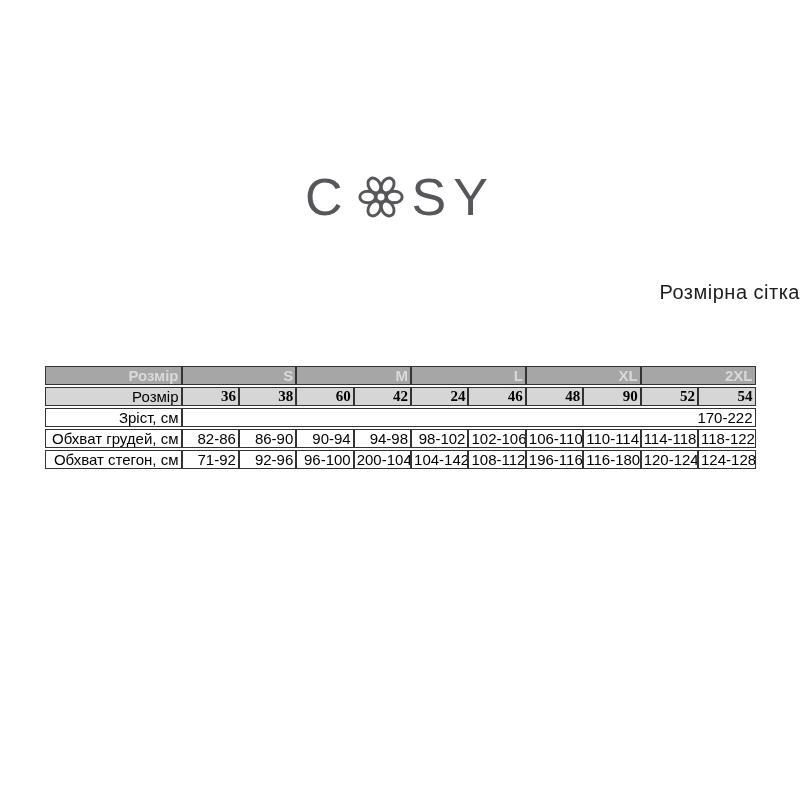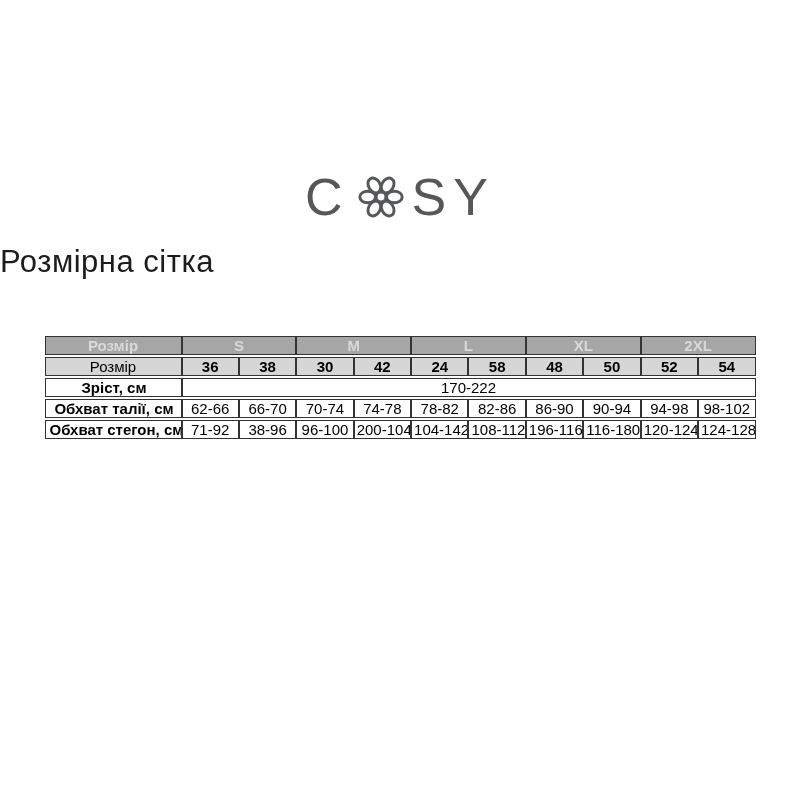--- a/index.html
+++ b/index.html
@@ -28,48 +28,48 @@
   }
   .logo-letter {
     font-size: 52px; line-height: 58px; font-weight: 400;
     letter-spacing: 7px; color: var(--logo_color);
   }
   .logo-letter.right { }
   .flower { display: block; margin: 0 2px; color: var(--logo_color); }
 
   
   .title {
-    margin-top: 20px; text-align: left;
-    font-size: 31px; line-height: 32px; font-weight: 400;
+    margin-top: 50px; text-align: right;
+    font-size: 20px; line-height: 32px; font-weight: 400;
     letter-spacing: 0.5px; color: var(--title_color);
   }
 
   
   table.size-table {
     width: 711px; margin: 56px auto 0 auto;
     border-collapse: separate; border-spacing: 0 2px;
     table-layout: fixed;
     font-size: 15px; color: var(--table_text);
   }
   .size-table th, .size-table td {
     border: 1px solid var(--border_color);
     height: 18px; line-height: 17px;
     padding: 0 2px;
-    text-align: center; vertical-align: middle;
+    text-align: right; vertical-align: middle;
     overflow: hidden; white-space: nowrap;
   }
   .size-table .group-hdr {
     background: var(--header_bg); color: var(--header_text);
     font-weight: bold; font-size: 15px;
   }
   .size-table .sub-row td { background: var(--subheader_bg); }
-  .size-table .sub-row .size-num { font-weight: bold; }
+  .size-table .sub-row .size-num { font-weight: bold; font-family: Liberation Serif, serif; }
   .size-table .sub-row .sub-label { font-weight: 400; }
   .size-table .row-label {
-    font-weight: bold; text-align: center; padding-left: 4px;
+    font-weight: normal; text-align: right; padding-left: 4px;
   }
 </style>
 </head>
 <body>
 
 <div class="page">
 
   <div class="logo">
     <span class="logo-letter">C</span>
     <svg class="flower" width="58" height="58" viewBox="0 0 100 100" aria-hidden="true">
@@ -111,50 +111,50 @@
         <th class="group-hdr" colspan="2">S</th>
         <th class="group-hdr" colspan="2">M</th>
         <th class="group-hdr" colspan="2">L</th>
         <th class="group-hdr" colspan="2">XL</th>
         <th class="group-hdr" colspan="2">2XL</th>
       </tr>
       <tr class="sub-row">
         <td class="sub-label">Розмір</td>
         <td class="size-num">36</td>
         <td class="size-num">38</td>
-        <td class="size-num">30</td>
+        <td class="size-num">60</td>
         <td class="size-num">42</td>
         <td class="size-num">24</td>
-        <td class="size-num">58</td>
+        <td class="size-num">46</td>
         <td class="size-num">48</td>
-        <td class="size-num">50</td>
+        <td class="size-num">90</td>
         <td class="size-num">52</td>
         <td class="size-num">54</td>
       </tr>
       <tr>
         <td class="row-label">Зріст, см</td>
         <td colspan="10">170-222</td>
       </tr>
       <tr>
-        <td class="row-label">Обхват талії, см</td>
-        <td>62-66</td>
-        <td>66-70</td>
-        <td>70-74</td>
-        <td>74-78</td>
-        <td>78-82</td>
+        <td class="row-label">Обхват грудей, см</td>
         <td>82-86</td>
         <td>86-90</td>
         <td>90-94</td>
         <td>94-98</td>
         <td>98-102</td>
+        <td>102-106</td>
+        <td>106-110</td>
+        <td>110-114</td>
+        <td>114-118</td>
+        <td>118-122</td>
       </tr>
       <tr>
         <td class="row-label">Обхват стегон, см</td>
         <td>71-92</td>
-        <td>38-96</td>
+        <td>92-96</td>
         <td>96-100</td>
         <td>200-104</td>
         <td>104-142</td>
         <td>108-112</td>
         <td>196-116</td>
         <td>116-180</td>
         <td>120-124</td>
         <td>124-128</td>
       </tr>
     </tbody>

